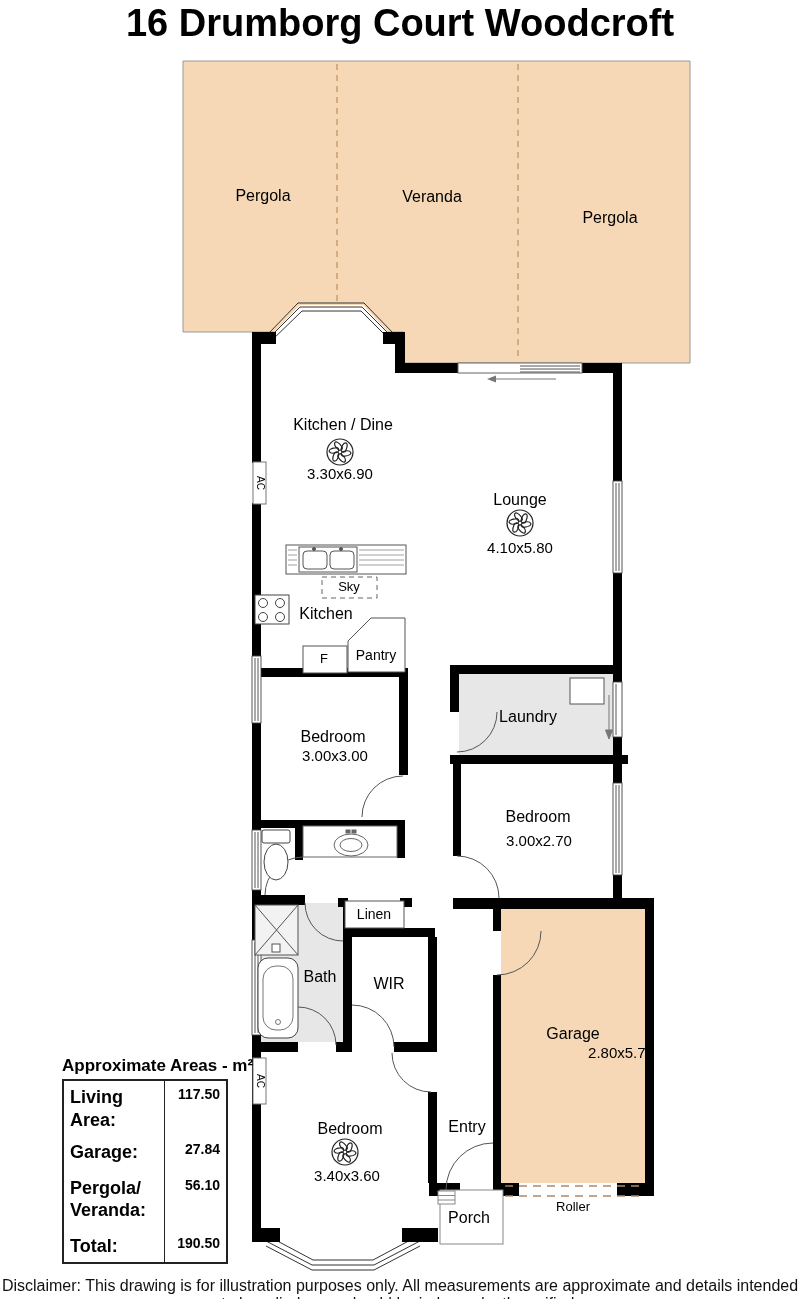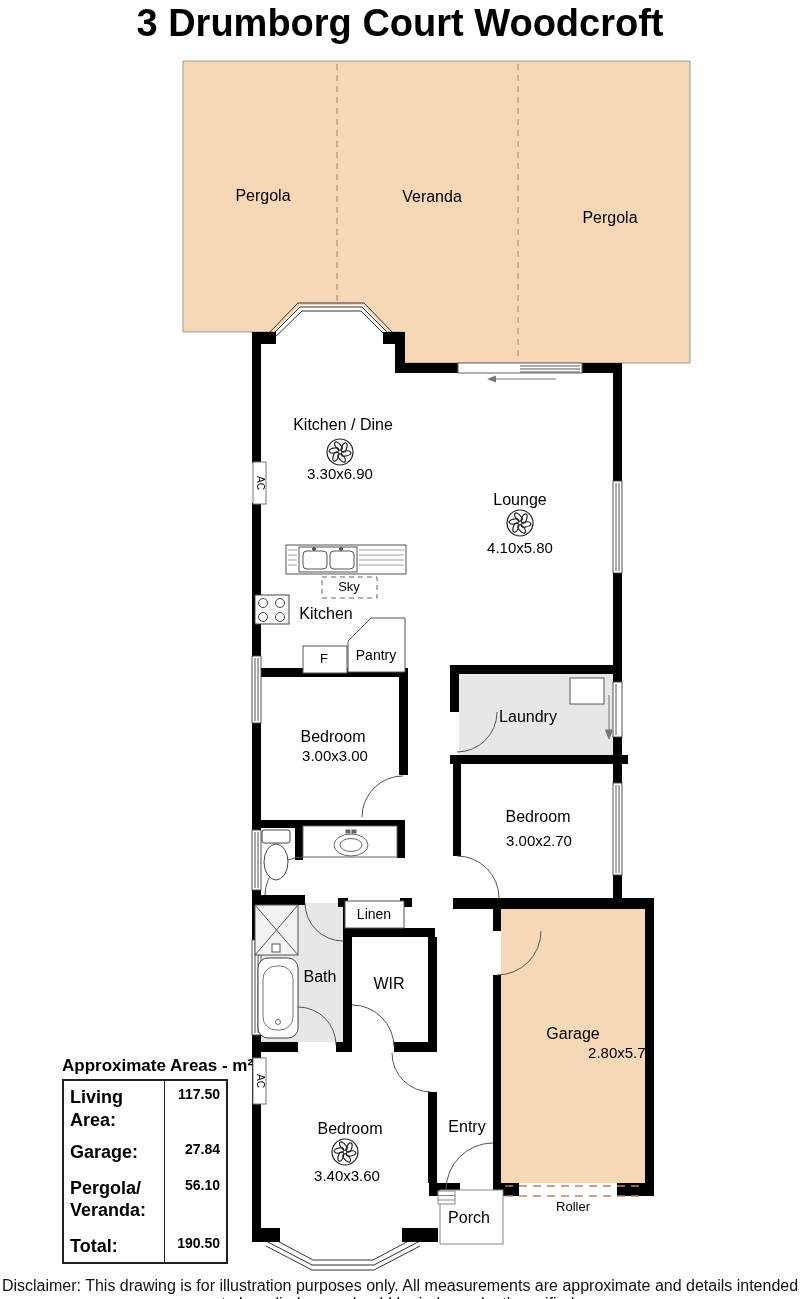--- a/index.html
+++ b/index.html
@@ -24,21 +24,21 @@
         padding:5px 6px 5px 12px;font-size:14px;font-weight:600;}
   .arow.tall .cl,.arow.tall .cv{padding-top:8px;}
   .disclaimer{position:absolute;left:0;top:1277px;width:100%;text-align:center;
         font-size:16px;color:#111;}
 </style>
 </head>
 <body>
 
 <div class="page">
 
-  <div class="page-title">3 Drumborg Court Woodcroft</div>
+  <div class="page-title">16 Drumborg Court Woodcroft</div>
 
   <svg class="plan-svg" width="800" height="1299" viewBox="0 0 800 1299">
     <defs>
       <g id="fan" fill="none" stroke="#222" stroke-width="1.2">
         <circle r="13"></circle>
         <g>
           <path d="M1,-2 C3,-12 10,-11 6,-2 C5,1 2,1 1,-2 Z"></path>
           <path d="M1,-2 C3,-12 10,-11 6,-2 C5,1 2,1 1,-2 Z" transform="rotate(60)"></path>
           <path d="M1,-2 C3,-12 10,-11 6,-2 C5,1 2,1 1,-2 Z" transform="rotate(120)"></path>
           <path d="M1,-2 C3,-12 10,-11 6,-2 C5,1 2,1 1,-2 Z" transform="rotate(180)"></path>

